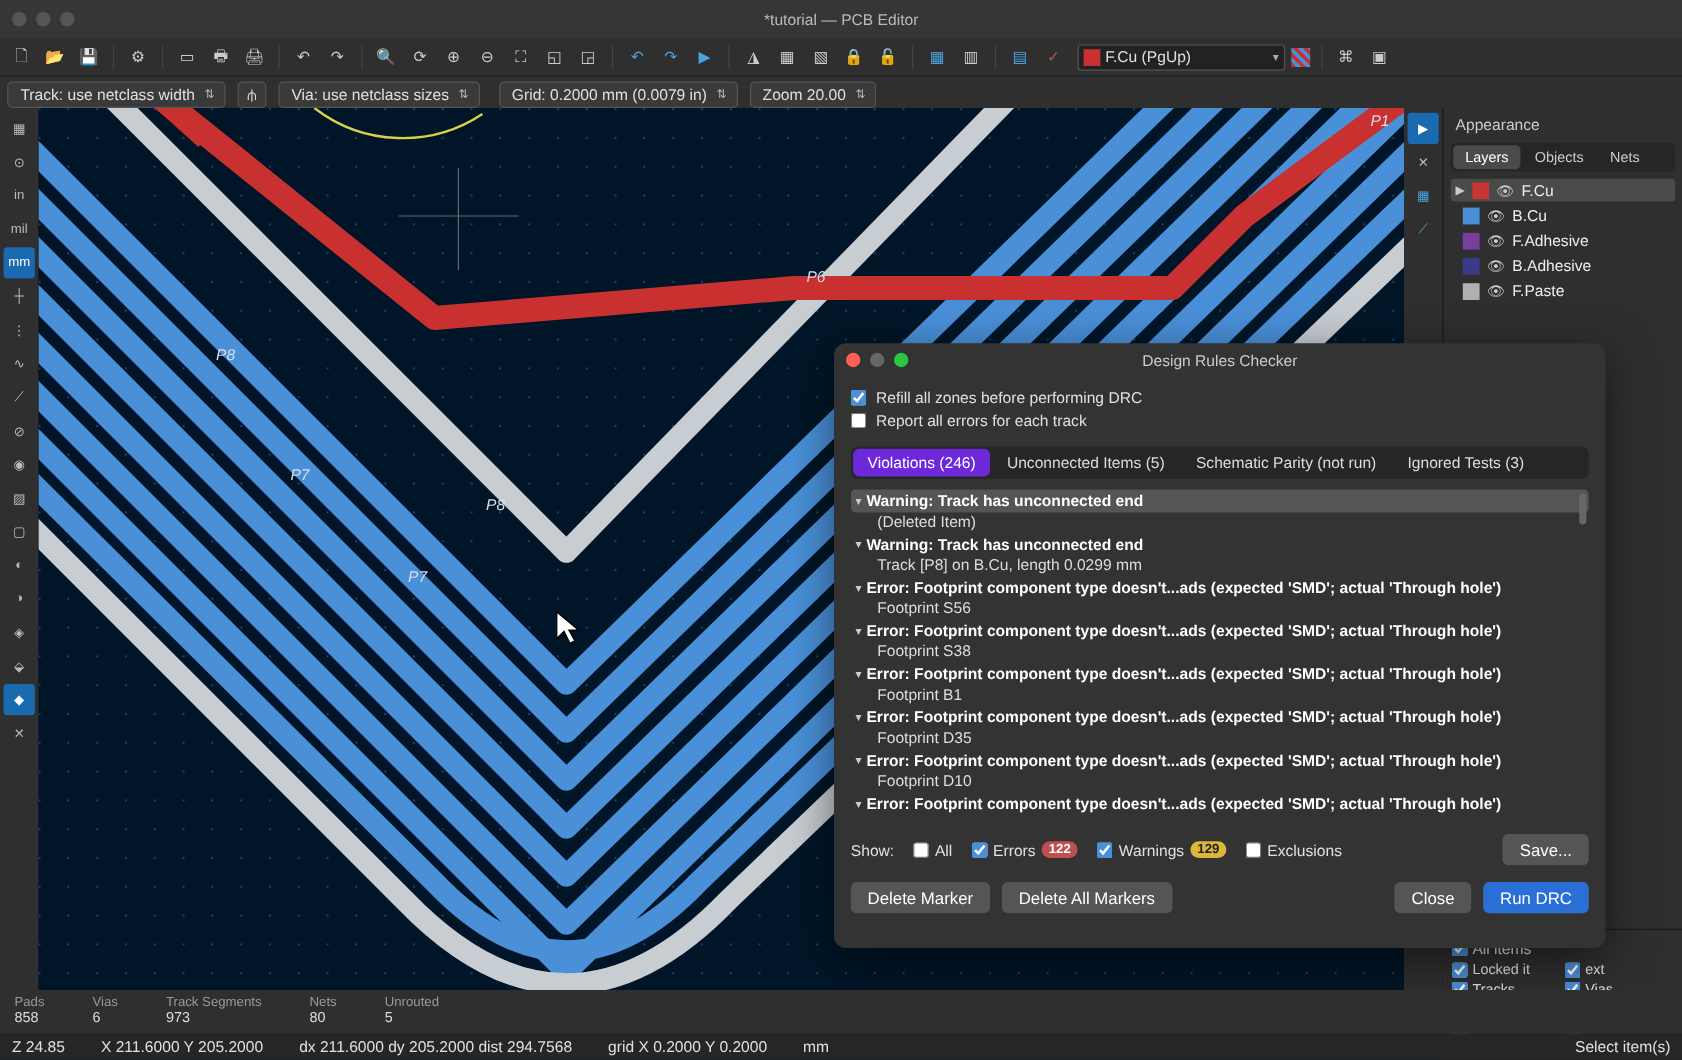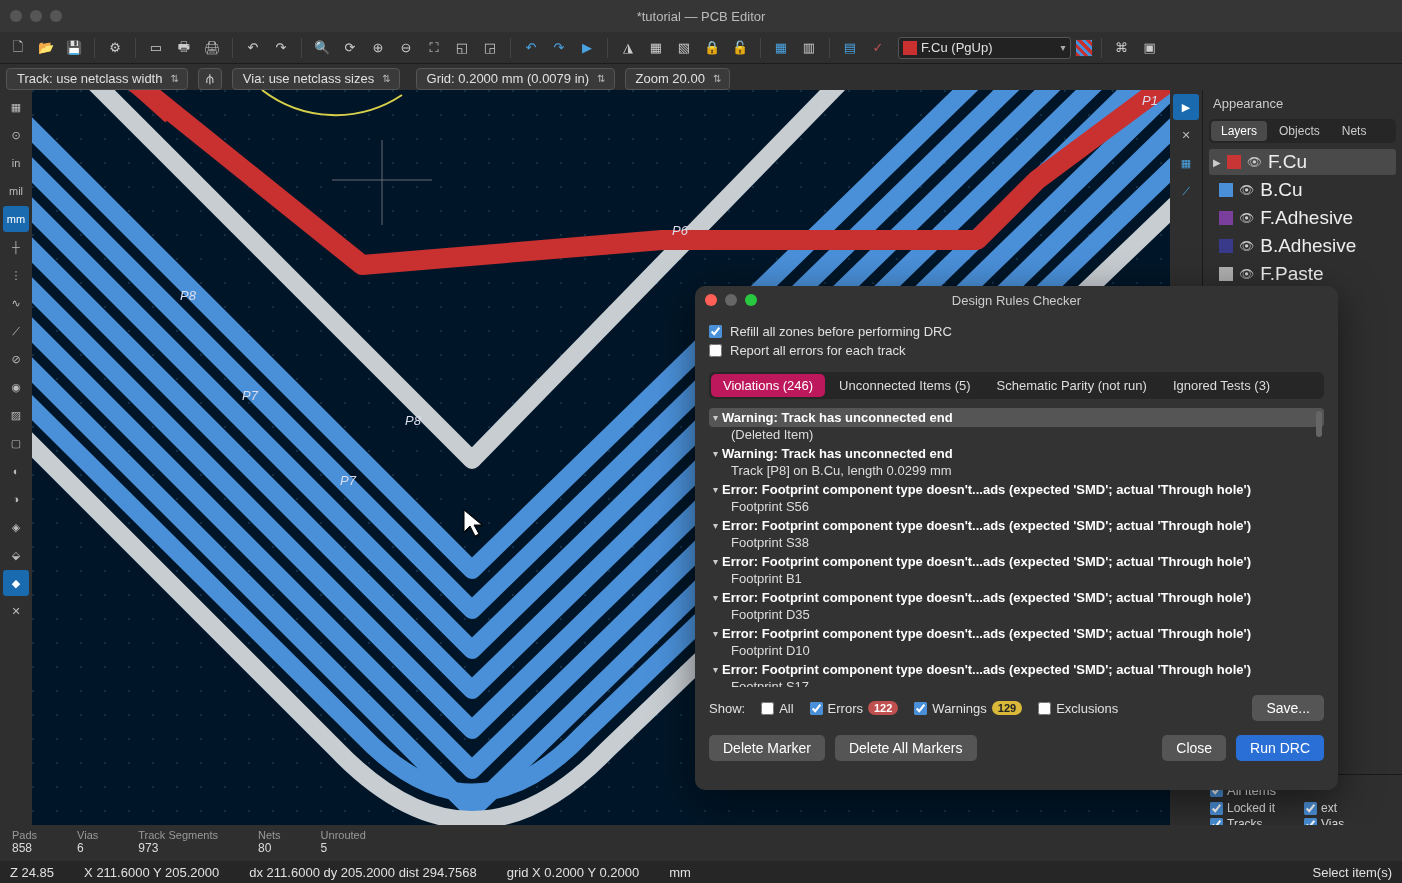--- a/index.html
+++ b/index.html
@@ -41,40 +41,40 @@
 .panel-title { padding:6px 10px; color:#ccc; font-weight:500; }
 .tabs { display:flex; background:#262626; border-radius:5px; margin:2px 6px; padding:2px; gap:2px;}
 .tab { flex:0 0 auto; padding:3px 10px; border-radius:4px; font-size:12px; color:#ccc;}
 .tab.active { background:#4a4a4a; color:#fff;}
 .layer-list { padding:4px 6px; display:flex; flex-direction:column; gap:2px;}
 .layer-row { display:flex; align-items:center; gap:6px; padding:2px 4px; border-radius:3px;}
 .layer-row.active { background:#4a4a4a; }
 .lptr { font-size:10px; color:#ccc;}
 .lsw { width:14px; height:14px; }
 .leye { font-size:12px; color:#ccc;}
-.llbl { font-size:19px; color:#eee;}
+.llbl { font-size:13px; color:#eee;}
 
 .sel-filter { position:absolute; bottom:0; right:0; width:200px; background:#2f2f2f; padding:8px 8px 4px; border-top:1px solid #1a1a1a;}
 .sel-filter .chk-row { display:flex; align-items:center; gap:4px; font-size:12px; color:#ddd; margin-bottom:3px;}
 .sel-grid { display:grid; grid-template-columns:1fr 1fr; gap:2px 4px;}
 .sel-grid label {font-size:12px; display:flex; align-items:center; gap:4px;}
 input[type=checkbox]{ accent-color:#4a90d9; width:13px; height:13px;}
 
 
 .drc { position:absolute; top:242px; left:695px; width:643px; height:504px; background:#333; border-radius:10px; box-shadow:0 10px 40px rgba(0,0,0,0.5); display:flex; flex-direction:column; overflow:hidden;margin-top:44px;}
 .drc-titlebar { height:28px; display:flex; align-items:center; padding:0 10px; position:relative;}
 .drc-traffic { display:flex; gap:8px;}
 .drc-traffic span { width:12px; height:12px; border-radius:50%;}
 .tl-close{background:#ff5f57;} .tl-min{background:#666;} .tl-max{background:#28c840;}
 .drc-title { position:absolute; left:50%; transform:translateX(-50%); color:#ccc; font-size:13px;}
 .drc-body { padding:10px 14px 0; }
 .drc-opt { display:flex; align-items:center; gap:8px; margin-bottom:4px; font-size:13px; color:#eee;}
 .drc-tabs { display:flex; background:#262626; border-radius:6px; margin:14px 0 8px; padding:2px; gap:2px;}
 .drc-tab { padding:4px 12px; border-radius:5px; font-size:13px; color:#ddd; white-space:nowrap;}
-.drc-tab.active { background:#be185d; color:#fff;}
+.drc-tab.active { background:#6d28d9; color:#fff;}
 .drc-list { height:280px; overflow:auto; background:#333; position:relative;}
 .drc-item { padding:1px 0;}
 .drc-item-hdr { display:flex; align-items:center; gap:4px; padding:2px 4px; border-radius:4px;}
 .drc-item-hdr.sel { background:#555;}
 .disc { font-size:10px; color:#ccc; transform:rotate(0deg);}
 .drc-item-hdr b { font-weight:700; color:#fff;}
 .drc-sub { padding-left:22px; color:#ddd; font-size:13px;}
 .drc-scroll { position:absolute; right:2px; top:4px; width:6px; height:26px; background:#666; border-radius:3px;}
 .drc-showrow { display:flex; align-items:center; gap:16px; padding:8px 14px;}
 .drc-showrow label{display:flex;align-items:center;gap:5px;font-size:13px;}
@@ -391,21 +391,20 @@
             <span class="disc">▾</span> 
             <b>Error: Footprint component type doesn't...ads (expected 'SMD'; actual 'Through hole')</b>
           </div>
   <div class="drc-sub">Footprint D10</div>
         </div>
         <div class="drc-item">
           <div class="drc-item-hdr ">
             <span class="disc">▾</span> 
             <b>Error: Footprint component type doesn't...ads (expected 'SMD'; actual 'Through hole')</b>
           </div>
-  <div class="drc-sub">Footprint S17</div>
         </div>
       </div>
   </div>
   <div class="drc-showrow">
     <span>Show:</span>
     <label>
         <input type="checkbox" style=""> 
         <span>All</span>
       </label>
     <label>

